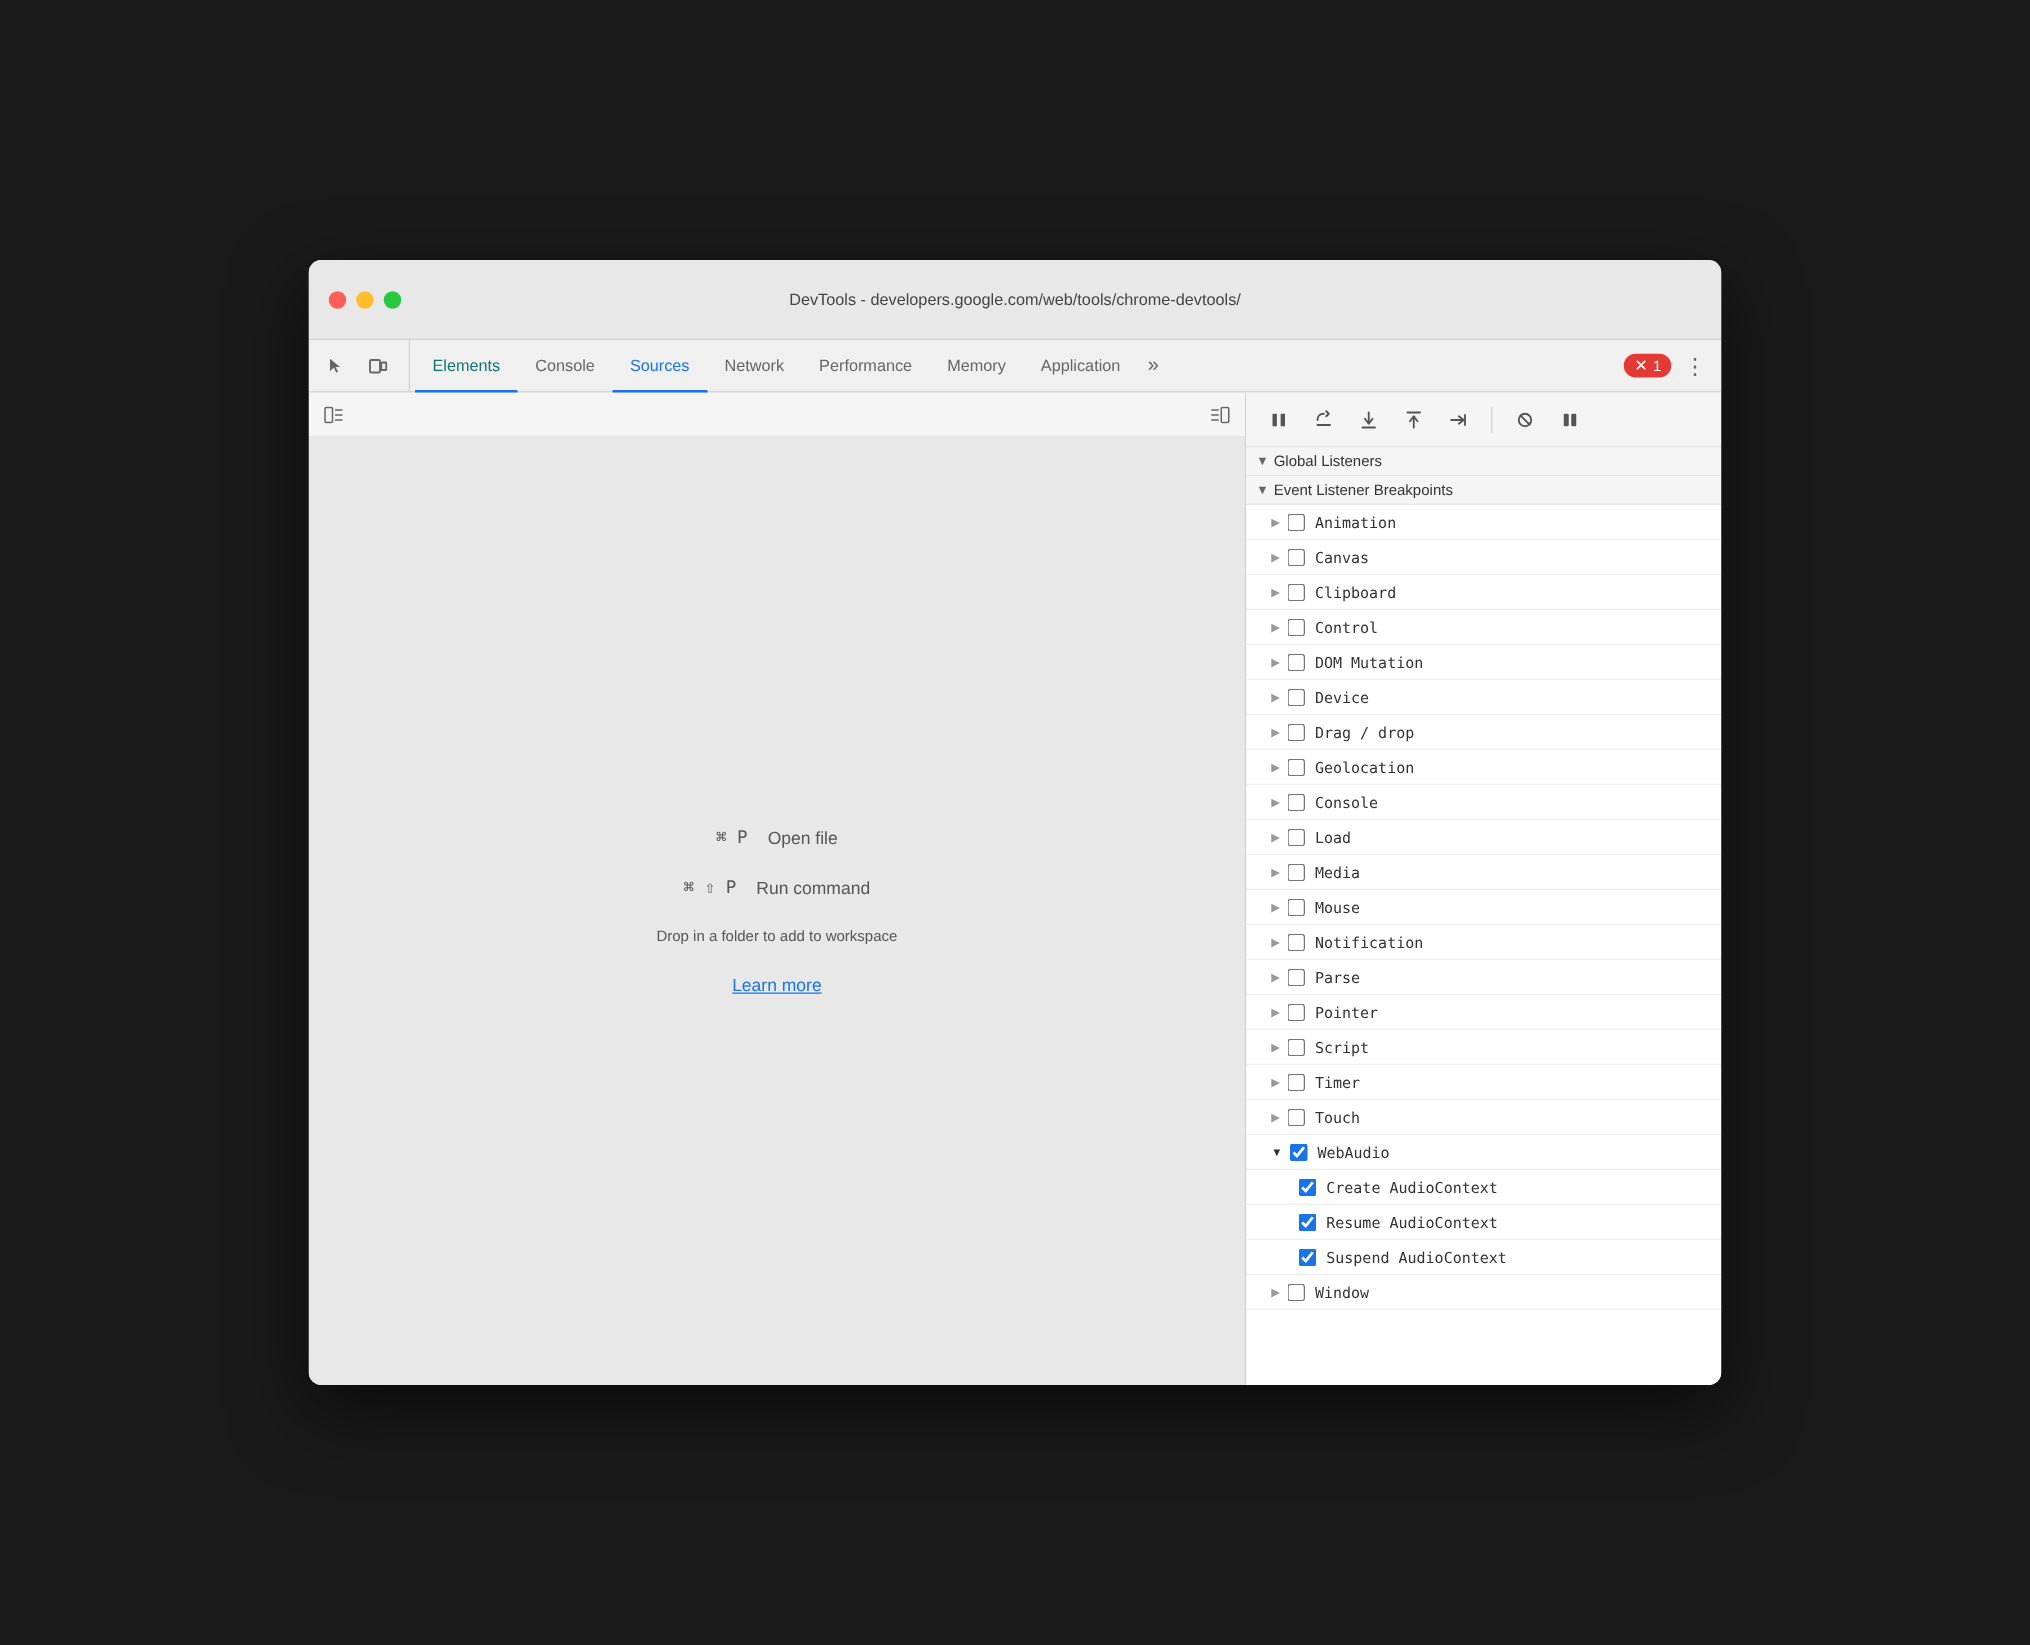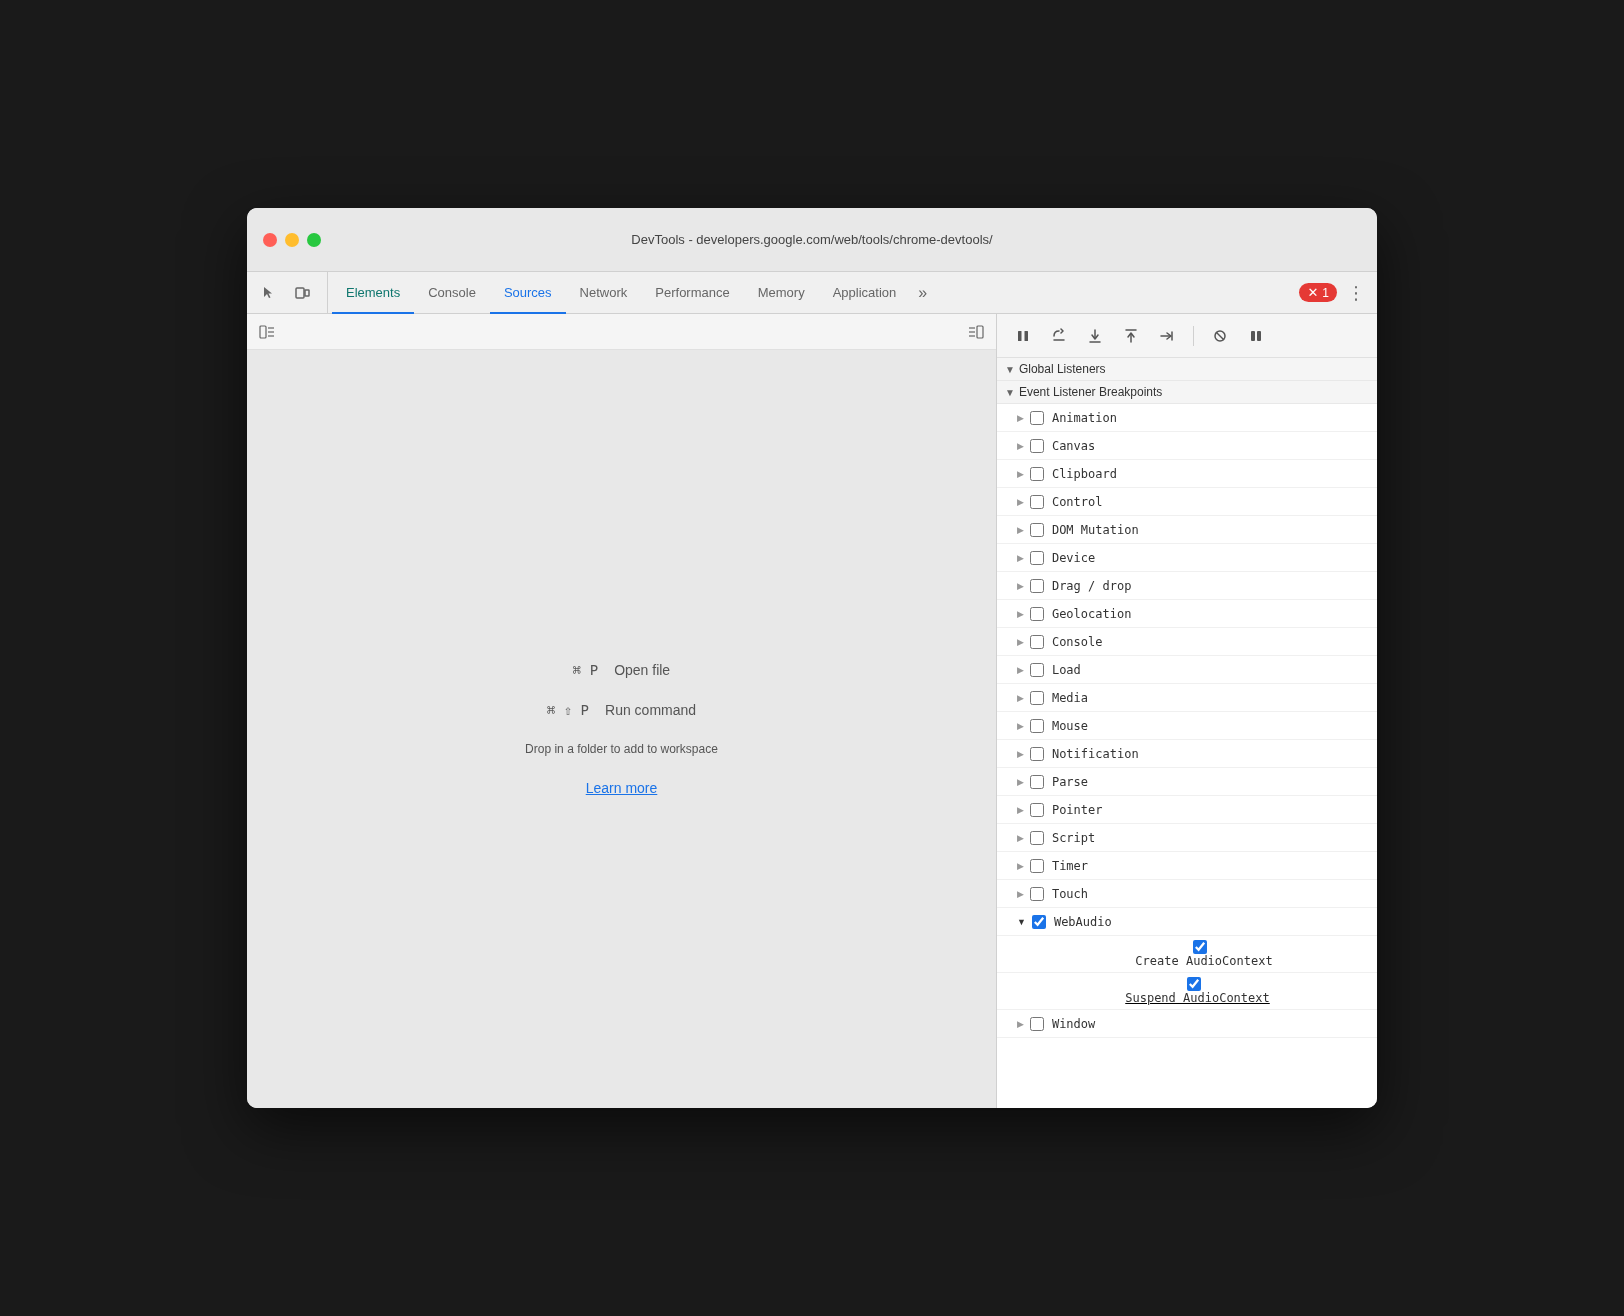--- a/index.html
+++ b/index.html
@@ -277,21 +277,20 @@
       accent-color: #1a73e8;
       flex-shrink: 0;
     }
     .bp-label {
       font-size: 12px;
       color: #333;
       font-family: monospace;
     }
     .sub-item {
       padding-left: 36px;
-      flex-direction: column;
     }
     .sub-item .bp-checkbox {
       accent-color: #1a73e8;
     }
     .global-listeners-section {
       display: flex;
       align-items: center;
       padding: 4px 8px;
       cursor: pointer;
       background: #f5f5f5;
@@ -570,21 +569,25 @@
         <div class="bp-item">
           <span class="bp-arrow" style="color:#333;">▼</span>
           <input type="checkbox" class="bp-checkbox" checked="" style="">
           <span class="bp-label">WebAudio</span>
         </div>
 
         <div class="bp-item sub-item" style="padding-left:42px;">
           <input type="checkbox" class="bp-checkbox" checked="" style="">
           <span class="bp-label">Create AudioContext</span>
         </div>
-        <div class="bp-item sub-item" style="padding-left:29px;text-decoration:underline;">
+        <div class="bp-item sub-item" style="padding-left:42px;">
+          <input type="checkbox" class="bp-checkbox" checked="" style="">
+          <span class="bp-label">Resume AudioContext</span>
+        </div>
+        <div class="bp-item sub-item" style="padding-left:42px;">
           <input type="checkbox" class="bp-checkbox" checked="" style="">
           <span class="bp-label">Suspend AudioContext</span>
         </div>
 
         <div class="bp-item">
           <span class="bp-arrow">▶</span>
           <input type="checkbox" class="bp-checkbox" style="">
           <span class="bp-label">Window</span>
         </div>
       </div>

